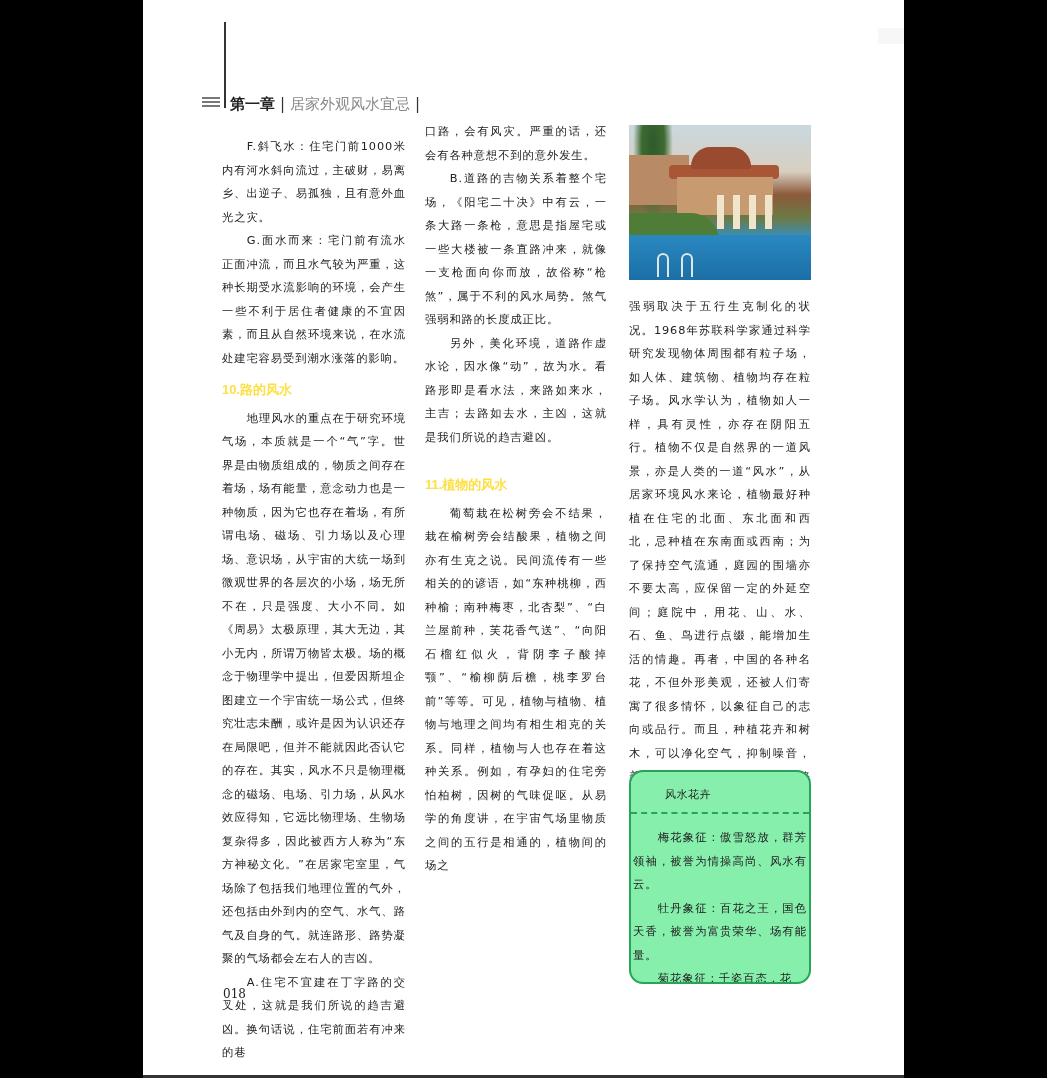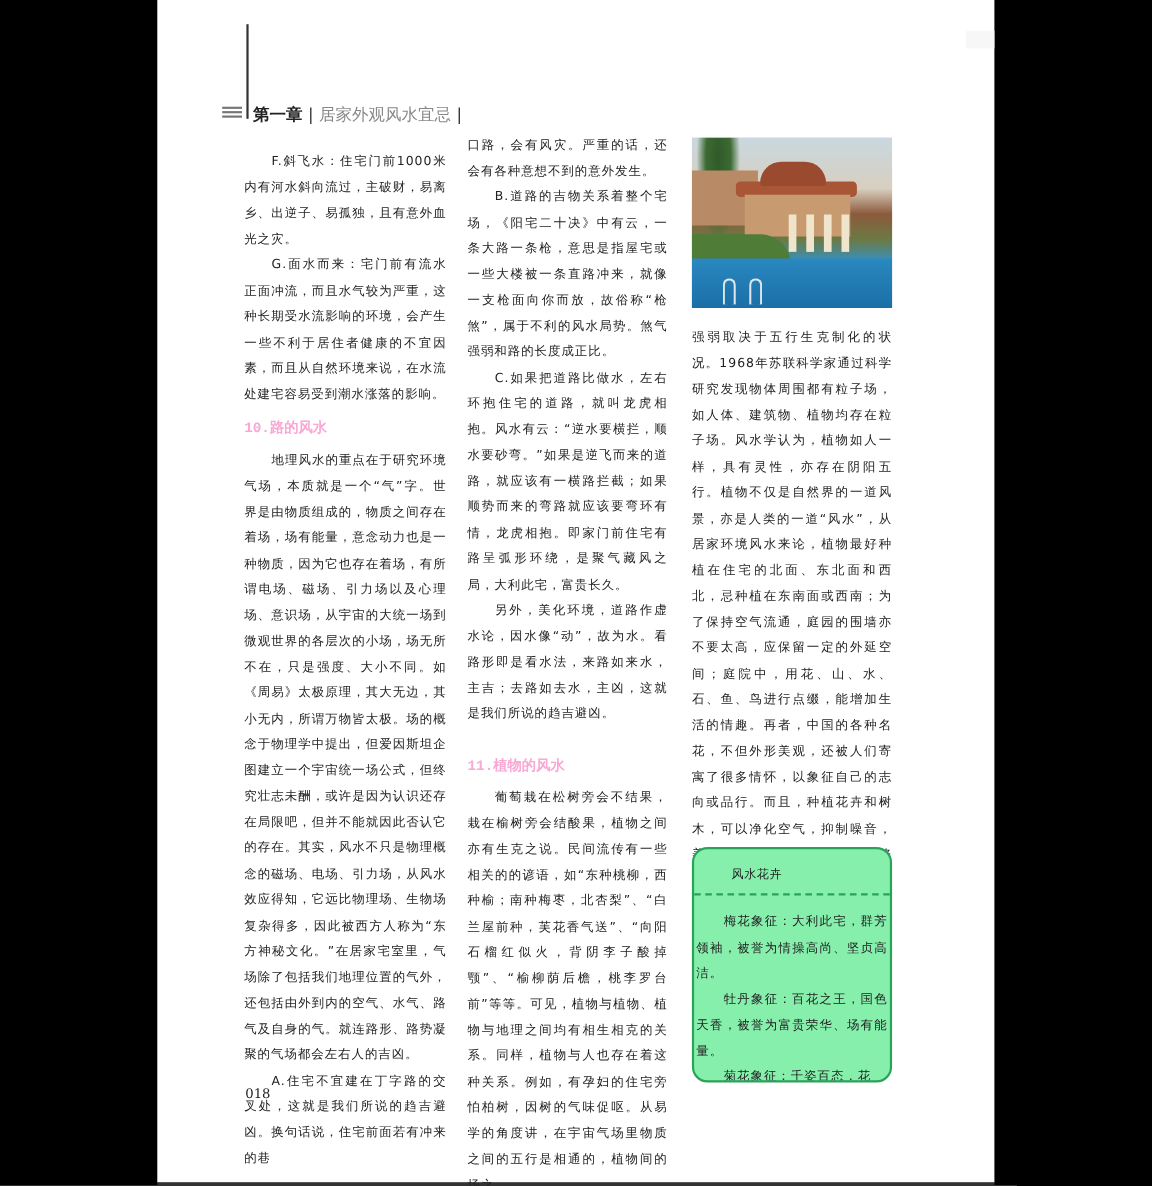--- a/index.html
+++ b/index.html
@@ -27,21 +27,21 @@
   .col {
     position: absolute; top: 135px; font-size: 11.3px; line-height: 23.5px; color: #222;
     letter-spacing: 0.9px; text-align: justify;
   }
   .col1 { left: 222px; width: 184px; }
   .col2 { left: 425px; width: 182px; top: 120px; }
   .col3 { left: 629px; width: 182px; top: 295px; }
   .col p { margin: 0; text-indent: 2.2em; }
   .col p.noindent { text-indent: 0; }
   .section-title {
-    font-family: Liberation Mono, monospace; font-weight: bold; color: #f9a8d4;
+    font-family: Liberation Sans, sans-serif; font-weight: bold; color: #fde047;
     font-size: 13px; margin: 8px 0 5px 0; text-indent: 0; letter-spacing: 0;
   }
 
   .photo {
     position: absolute; left: 629px; top: 125px; width: 182px; height: 155px; overflow: hidden;
     background: linear-gradient(180deg, #c9d8df 0%, #d8cfc0 30%, #8c5a3c 45%, #6b7a45 60%, #3a8fb8 72%, #1e78b0 100%);
   }
   .photo .roof { position: absolute; left: 62px; top: 22px; width: 60px; height: 22px; background: #9a4a2e; border-radius: 30px 30px 4px 4px; }
   .photo .roof2 { position: absolute; left: 40px; top: 40px; width: 110px; height: 14px; background: #a85636; border-radius: 4px; }
   .photo .bldg { position: absolute; left: 48px; top: 52px; width: 96px; height: 38px; background: #c89a70; }
@@ -90,21 +90,20 @@
   <p>F.斜飞水：住宅门前1000米内有河水斜向流过，主破财，易离乡、出逆子、易孤独，且有意外血光之灾。</p>
   <p>G.面水而来：宅门前有流水正面冲流，而且水气较为严重，这种长期受水流影响的环境，会产生一些不利于居住者健康的不宜因素，而且从自然环境来说，在水流处建宅容易受到潮水涨落的影响。</p>
   <div class="section-title">10.路的风水</div>
   <p>地理风水的重点在于研究环境气场，本质就是一个“气”字。世界是由物质组成的，物质之间存在着场，场有能量，意念动力也是一种物质，因为它也存在着场，有所谓电场、磁场、引力场以及心理场、意识场，从宇宙的大统一场到微观世界的各层次的小场，场无所不在，只是强度、大小不同。如《周易》太极原理，其大无边，其小无内，所谓万物皆太极。场的概念于物理学中提出，但爱因斯坦企图建立一个宇宙统一场公式，但终究壮志未酬，或许是因为认识还存在局限吧，但并不能就因此否认它的存在。其实，风水不只是物理概念的磁场、电场、引力场，从风水效应得知，它远比物理场、生物场复杂得多，因此被西方人称为“东方神秘文化。”在居家宅室里，气场除了包括我们地理位置的气外，还包括由外到内的空气、水气、路气及自身的气。就连路形、路势凝聚的气场都会左右人的吉凶。</p>
   <p>A.住宅不宜建在丁字路的交叉处，这就是我们所说的趋吉避凶。换句话说，住宅前面若有冲来的巷</p>
 </div>
 
 <div class="col col2">
   <p class="noindent">口路，会有风灾。严重的话，还会有各种意想不到的意外发生。</p>
   <p>B.道路的吉物关系着整个宅场，《阳宅二十决》中有云，一条大路一条枪，意思是指屋宅或一些大楼被一条直路冲来，就像一支枪面向你而放，故俗称“枪煞”，属于不利的风水局势。煞气强弱和路的长度成正比。</p>
-  <p>C.如果把道路比做水，左右环抱住宅的道路，就叫龙虎相抱。风水有云：“逆水要横拦，顺水要砂弯。”如果是逆飞而来的道路，就应该有一横路拦截；如果顺势而来的弯路就应该要弯环有情，龙虎相抱。即家门前住宅有路呈弧形环绕，是聚气藏风之局，大利此宅，富贵长久。</p>
   <p>另外，美化环境，道路作虚水论，因水像“动”，故为水。看路形即是看水法，来路如来水，主吉；去路如去水，主凶，这就是我们所说的趋吉避凶。</p>
   <div class="section-title" style="margin-top:24px">11.植物的风水</div>
   <p>葡萄栽在松树旁会不结果，栽在榆树旁会结酸果，植物之间亦有生克之说。民间流传有一些相关的的谚语，如“东种桃柳，西种榆；南种梅枣，北杏梨”、“白兰屋前种，芙花香气送”、“向阳石榴红似火，背阴李子酸掉颚”、“榆柳荫后檐，桃李罗台前”等等。可见，植物与植物、植物与地理之间均有相生相克的关系。同样，植物与人也存在着这种关系。例如，有孕妇的住宅旁怕柏树，因树的气味促呕。从易学的角度讲，在宇宙气场里物质之间的五行是相通的，植物间的场之</p>
 </div>
 
 <div class="photo">
   <div class="palm"></div>
   <div class="wing"></div>
   <div class="roof2"></div>
   <div class="roof"></div>
@@ -119,19 +118,19 @@
   <div class="rail" style="left:52px"></div>
 </div>
 
 <div class="col col3">
   <p class="noindent">强弱取决于五行生克制化的状况。1968年苏联科学家通过科学研究发现物体周围都有粒子场，如人体、建筑物、植物均存在粒子场。风水学认为，植物如人一样，具有灵性，亦存在阴阳五行。植物不仅是自然界的一道风景，亦是人类的一道“风水”，从居家环境风水来论，植物最好种植在住宅的北面、东北面和西北，忌种植在东南面或西南；为了保持空气流通，庭园的围墙亦不要太高，应保留一定的外延空间；庭院中，用花、山、水、石、鱼、鸟进行点缀，能增加生活的情趣。再者，中国的各种名花，不但外形美观，还被人们寄寓了很多情怀，以象征自己的志向或品行。而且，种植花卉和树木，可以净化空气，抑制噪音，美化环境，陶冶情操，不失为修身养性的良方。</p>
 </div>
 
 <div class="sidebox">
   <div class="box-title">风水花卉</div>
   <div class="box-body">
-    <p>梅花象征：大利此宅，群芳领袖，被誉为情操高尚、坚贞高洁。</p>
+    <p>梅花象征：傲雪怒放，群芳领袖，被誉为情操高尚、风水有云。</p>
     <p>牡丹象征：百花之王，国色天香，被誉为富贵荣华、场有能量。</p>
     <p>菊花象征：千姿百态，花</p>
   </div>
 </div>
 
 <div class="page-number">018</div>
 
 </body></html>

